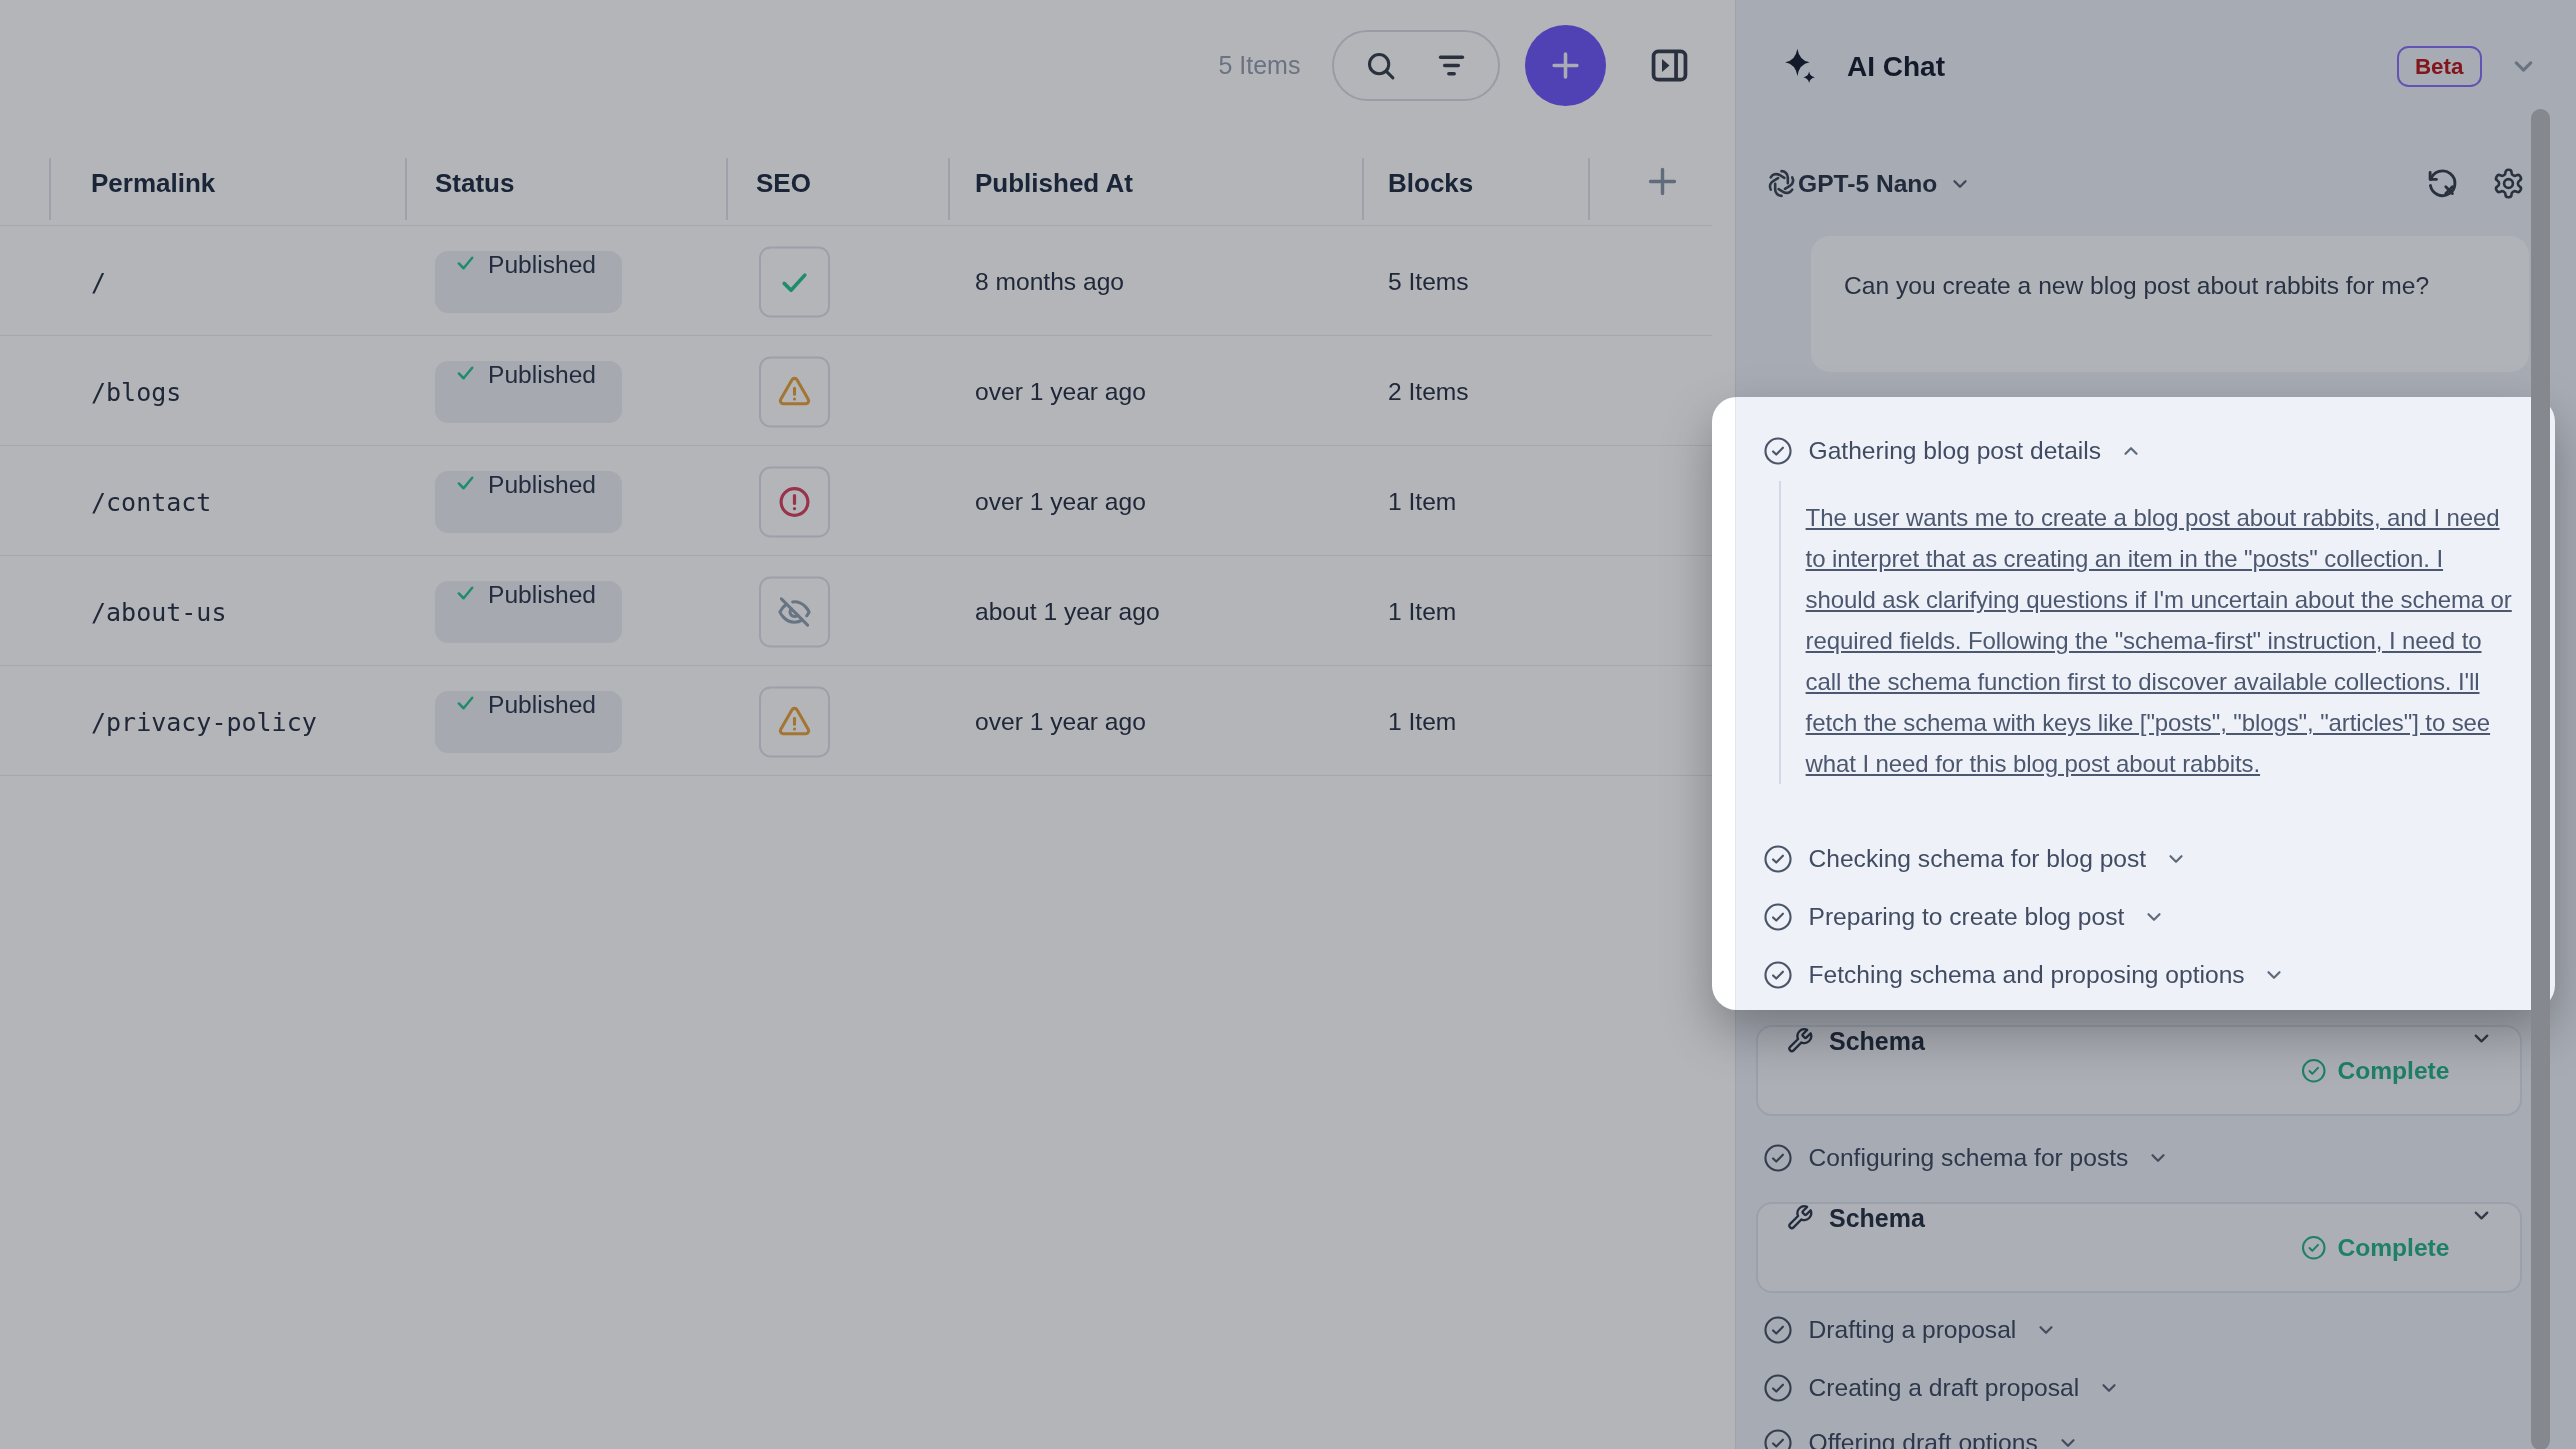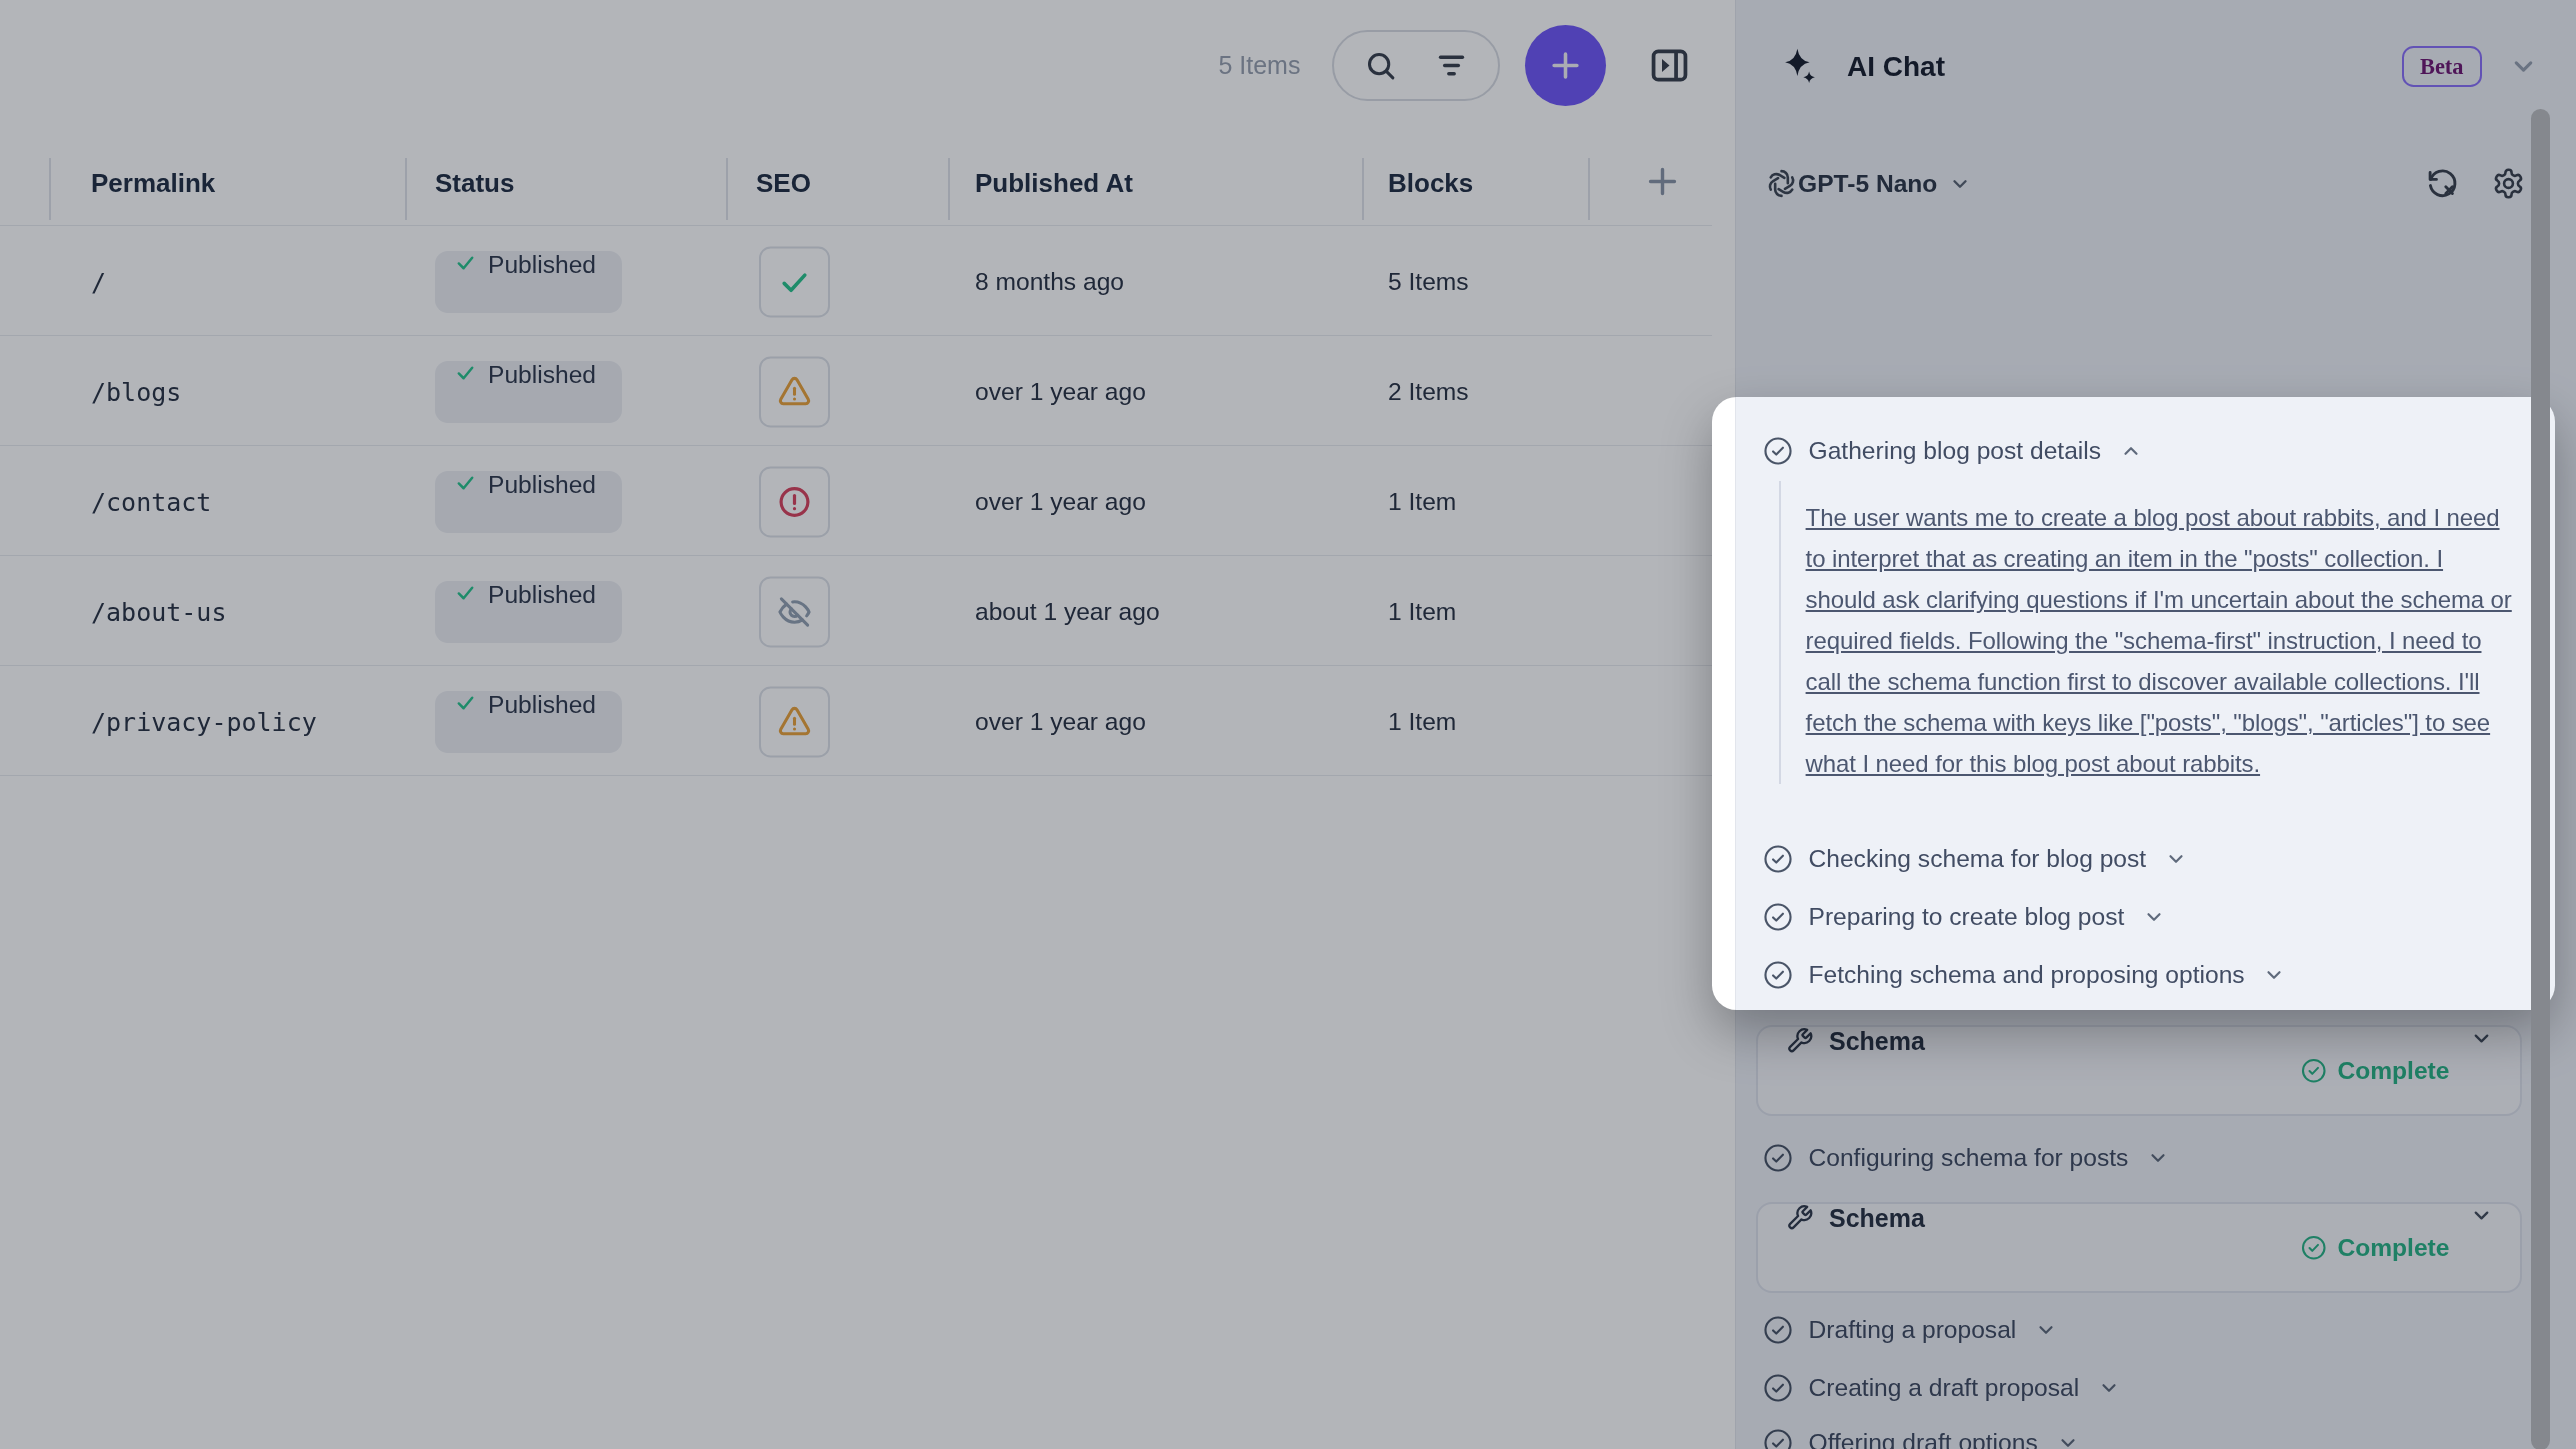--- a/index.html
+++ b/index.html
@@ -35,21 +35,21 @@
   .seo-error{color:#d94560;}
   .seo-hidden{color:#94a2b4;}
   .cell-published{position:absolute;left:975px;top:50%;transform:translateY(-50%);font-size:24.6px;color:#2c3547;}
   .cell-blocks{position:absolute;left:1388px;top:50%;transform:translateY(-50%);font-size:24.6px;color:#2c3547;}
 
   
   .chat-panel{position:absolute;left:1735px;top:0;width:841px;height:1449px;background:#eef1f7;border-left:1.4px solid #e2e5ec;}
   .chat-header{position:absolute;left:0;top:0;width:100%;height:133px;display:flex;align-items:center;padding:0 38px 0 43px;}
   .chat-header .sparkles{color:#1b2232;}
   .chat-title{font-size:28px;font-weight:700;color:#1b2232;margin-left:26px;}
-  .beta-badge{margin-left:auto;font-size:22.4px;font-weight:700;color:#701a75;border:2.9px solid #8b72fa;border-radius:11.6px;padding:5.8px 16px;font-family:Liberation Serif, serif;}
+  .beta-badge{margin-left:auto;font-size:22.4px;font-weight:700;color:#b91c1c;border:2.9px solid #8b72fa;border-radius:11.6px;padding:5.8px 16px;}
   .chat-header .chev{color:#97a1b1;margin-left:27.5px;}
 
   .model-row{position:absolute;left:0;top:133px;width:100%;height:101px;display:flex;align-items:center;padding:0 51px 0 29px;}
   .model-row .openai{color:#3f4856;}
   .model-label{font-size:24.6px;font-weight:700;color:#303a4b;margin-left:0;}
   .model-row .chev-sm{color:#5b6574;margin-left:11.6px;}
   .model-actions{margin-left:auto;display:flex;align-items:center;gap:33px;color:#3f4856;}
 
   .user-bubble{position:absolute;left:75px;top:236px;width:718px;height:136px;background:#fbfcfe;border-radius:19px;padding:26px 33px;font-size:24.6px;line-height:48px;color:#3a4457;}
 
@@ -291,20 +291,21 @@
         </span>
         <span class="icon-btn">
           <svg width="33" height="33" viewBox="0 0 24 24" fill="none" stroke="currentColor" stroke-width="1.9" stroke-linecap="round" stroke-linejoin="round">
               <path d="M12.22 2h-.44a2 2 0 0 0-2 2v.18a2 2 0 0 1-1 1.73l-.43.25a2 2 0 0 1-2 0l-.15-.08a2 2 0 0 0-2.73.73l-.22.38a2 2 0 0 0 .73 2.73l.15.1a2 2 0 0 1 1 1.72v.51a2 2 0 0 1-1 1.74l-.15.09a2 2 0 0 0-.73 2.73l.22.38a2 2 0 0 0 2.73.73l.15-.08a2 2 0 0 1 2 0l.43.25a2 2 0 0 1 1 1.73V20a2 2 0 0 0 2 2h.44a2 2 0 0 0 2-2v-.18a2 2 0 0 1 1-1.73l.43-.25a2 2 0 0 1 2 0l.15.08a2 2 0 0 0 2.73-.73l.22-.39a2 2 0 0 0-.73-2.73l-.15-.08a2 2 0 0 1-1-1.74v-.5a2 2 0 0 1 1-1.74l.15-.09a2 2 0 0 0 .73-2.73l-.22-.38a2 2 0 0 0-2.73-.73l-.15.08a2 2 0 0 1-2 0l-.43-.25a2 2 0 0 1-1-1.73V4a2 2 0 0 0-2-2z"></path>
               <circle cx="12" cy="12" r="3.2"></circle>
             </svg>
         </span>
       </span>
     </div>
 
+    <div class="user-bubble">Can you create a new blog post about rabbits for me?</div>
 
     <div class="step-row" style="left:26px;top:430px">
       <span class="step-check">
         <svg width="32" height="32" viewBox="0 0 24 24" fill="none" stroke="currentColor" stroke-width="1.6" stroke-linecap="round" stroke-linejoin="round">
             <circle cx="12" cy="12" r="9.4"></circle>
             <path d="m8.3 12.3 2.4 2.4 5-5.2"></path>
           </svg>
       </span>
       <span class="step-label">Gathering blog post details</span>
       <span class="chev-xs">

